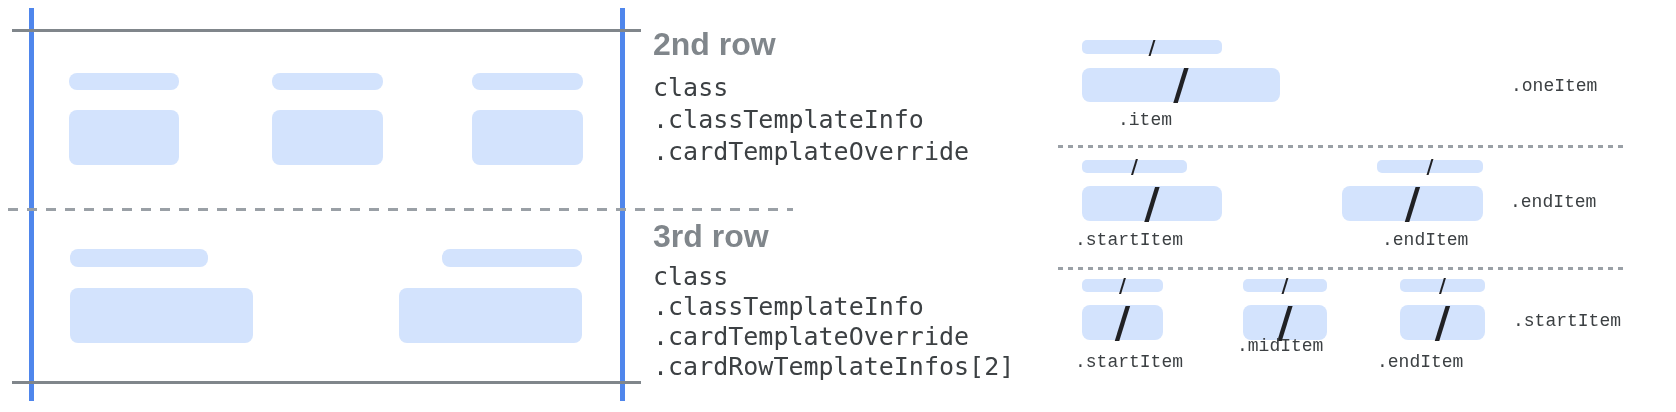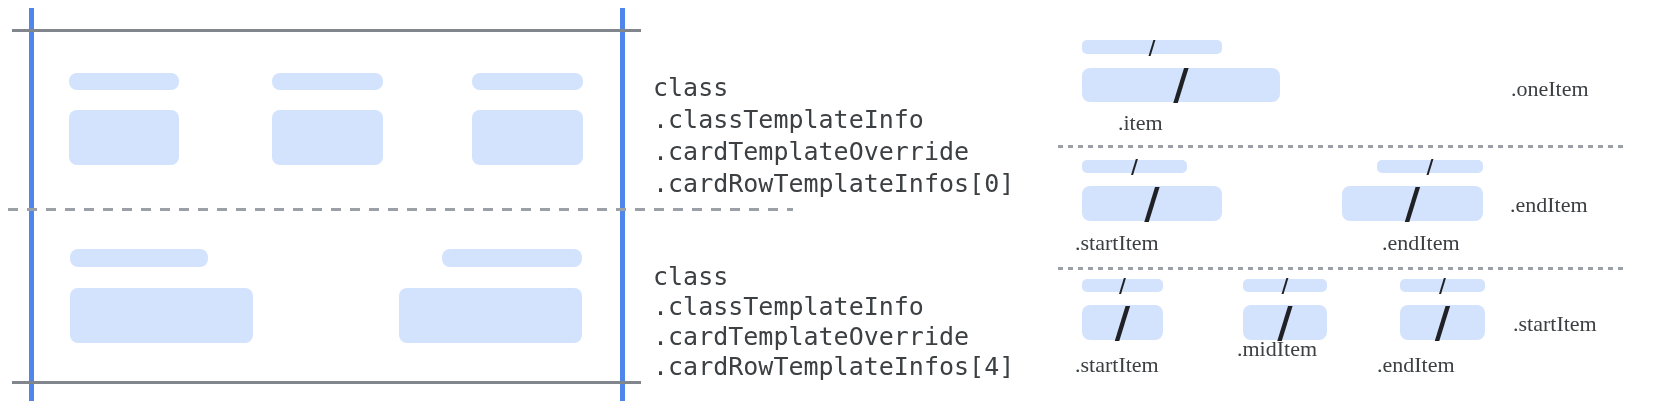--- a/index.html
+++ b/index.html
@@ -54,22 +54,22 @@
   .bar.lg{border-radius:8px;}
   .slash{
     font-family:"DejaVu Sans", sans-serif;
     font-weight:bold;color:var(--slash-color);
     font-style:normal;line-height:1;
   }
   .slash.s{font-size:19px;}
   .slash.l{font-size:42px;}
   .mono-label{
     position:absolute;
-    font-family:Liberation Serif, serif;
-    font-size:22px;color:var(--code-text);
+    font-family:Liberation Mono, monospace;
+    font-size:18px;color:var(--code-text);
     white-space:nowrap;
   }
 </style>
 </head>
 <body>
 
 <div class="canvas">
 
   <div>
     <div class="vline" style="left:29px;top:8px;height:393px;"></div>
@@ -84,32 +84,33 @@
     <div class="ph" style="left:272px;top:110px;width:111px;height:55px;"></div>
     <div class="ph" style="left:472px;top:73px;width:111px;height:17px;"></div>
     <div class="ph" style="left:472px;top:110px;width:111px;height:55px;"></div>
 
     <div class="ph" style="left:70px;top:249px;width:138px;height:18px;"></div>
     <div class="ph" style="left:70px;top:288px;width:183px;height:55px;"></div>
     <div class="ph" style="left:442px;top:249px;width:140px;height:18px;"></div>
     <div class="ph" style="left:399px;top:288px;width:183px;height:55px;"></div>
   </div>
 
+  <div class="row-title" style="top:26px;">2nd row</div>
   <div class="code-block" style="top:72px;">
     <div>class</div>
     <div>.classTemplateInfo</div>
     <div>.cardTemplateOverride</div>
-    <div>.cardRowTemplateInfos[0]</div>
   </div>
 
+  <div class="row-title" style="top:218px;">3rd row</div>
   <div class="code-block second" style="top:262px;">
     <div>class</div>
     <div>.classTemplateInfo</div>
     <div>.cardTemplateOverride</div>
-    <div>.cardRowTemplateInfos[4]</div>
+    <div>.cardRowTemplateInfos[2]</div>
   </div>
 
   <div>
     <div class="bar sm" style="left:1082px;top:40px;width:140px;height:14px;">
       <span class="slash s">/</span>
     </div>
     <div class="bar lg" style="left:1082px;top:68px;width:198px;height:34px;">
       <span class="slash l">/</span>
     </div>
     <div class="mono-label" style="left:1118px;top:110px;">.item</div>

